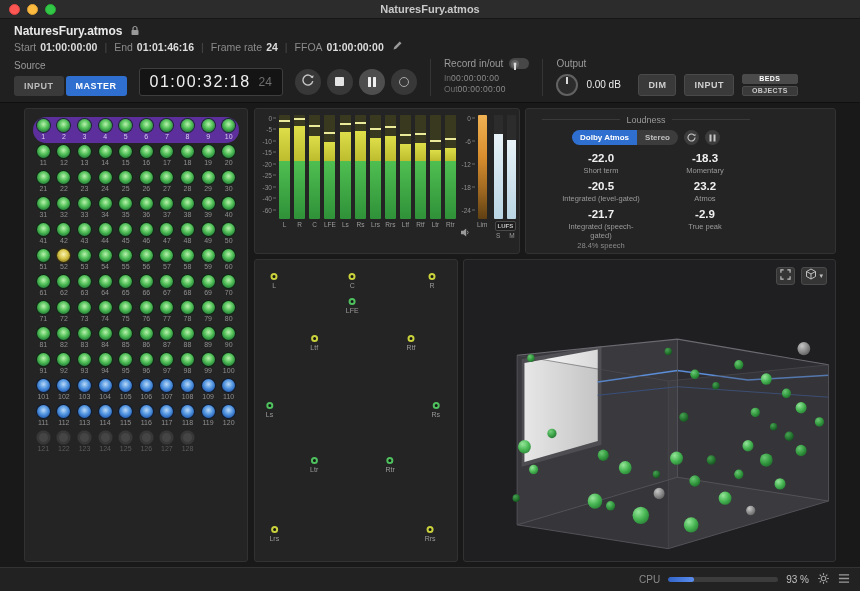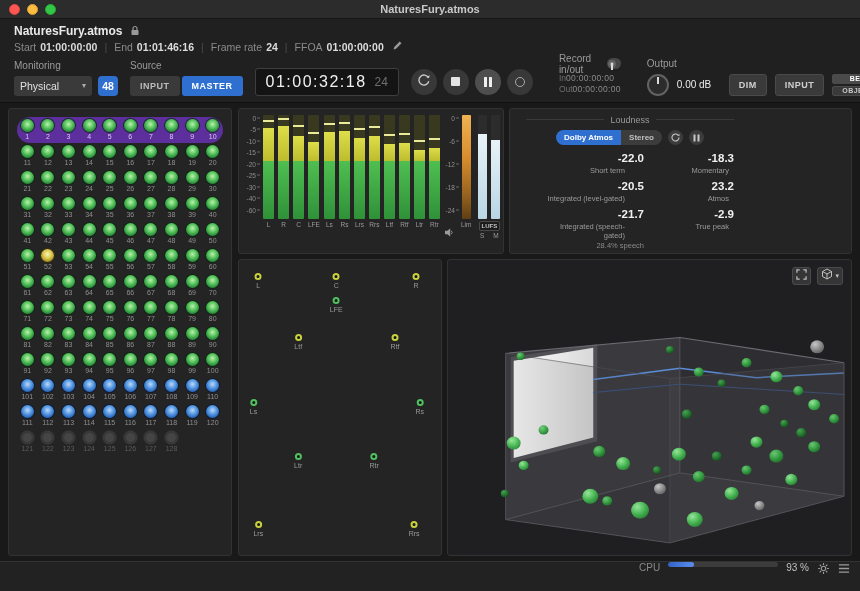--- a/index.html
+++ b/index.html
@@ -55,21 +55,21 @@
   .out-row{display:flex;align-items:center;gap:8px}
   .knob{width:22px;height:22px;border-radius:50%;background:#2c2c2c;border:2px solid #626262;position:relative}
   .knob::after{content:"";position:absolute;left:50%;top:1px;width:2px;height:7px;background:#dadada;transform:translateX(-50%)}
   .out-val{font-size:10px;color:#ececec;font-weight:400;min-width:44px}
   .obtn{height:22px;padding:0 9px;background:#3a3a3a;border:1px solid #4a4a4a;border-radius:3px;color:#d0d0d0;font-size:9px;font-weight:700;letter-spacing:.5px;font-family:inherit}
   .stacked{display:flex;flex-direction:column;gap:2px}
   .sbtn{height:10px;width:56px;background:#3a3a3a;border:1px solid #4a4a4a;border-radius:2px;color:#c8c8c8;font-size:7px;font-weight:700;letter-spacing:.4px;font-family:inherit;display:flex;align-items:center;justify-content:center;padding:0}
   .sbtn.active{background:#4a4a4a;color:#fff}
 
   
-  .main{flex:1;display:flex;gap:6px;padding:5px 8px;background:#191919;min-height:0}
+  .main{flex:1;display:flex;gap:6px;padding:5px 24px;background:#191919;min-height:0}
   .panel{background:#242424;border:1px solid #323232;border-radius:3px}
 
   
   .channels-panel{width:224px;flex:none;padding:8px}
   .ch-row{display:grid;grid-template-columns:repeat(10,1fr);height:26px;align-items:center;justify-items:center}
   .ch-row.bed{background:#5c2f9c;border-radius:13px}
   .ch{display:flex;flex-direction:column;align-items:center}
   .dot{width:13px;height:13px;border-radius:50%}
   .dot.green{background:radial-gradient(circle at 50% 40%,#b9f2ad 0%,#54c15a 42%,#2f9140 68%,#1b5a29 100%);box-shadow:0 0 0 1px rgba(10,40,16,.8)}
   .dot.blue{background:radial-gradient(circle at 50% 40%,#b9d9f8 0%,#5496e0 42%,#2f6cc0 68%,#1b4a8a 100%);box-shadow:0 0 0 1px rgba(10,25,50,.8)}
@@ -112,41 +112,41 @@
   .loud-module{width:208px;margin-left:6px}
   .loud-title{display:flex;align-items:center;gap:6px;font-size:9px;color:#9a9a9a}
   .loud-title::before,.loud-title::after{content:"";flex:1;height:1px;background:#3a3a3a}
   .loud-controls{display:flex;align-items:center;gap:6px;margin-top:5px;justify-content:center}
   .mode-pill{display:flex}
   .mode-seg{height:15px;padding:0 8px;font-size:8px;font-weight:700;display:flex;align-items:center;border:none;font-family:inherit}
   .mode-seg.active{background:#2f6fd0;color:#fff;border-radius:8px 0 0 8px}
   .mode-seg.inactive{background:#3c3c3c;color:#c0c0c0;border-radius:0 8px 8px 0}
   .licon{width:15px;height:15px;border-radius:50%;background:#3c3c3c;border:none;display:flex;align-items:center;justify-content:center;padding:0}
   .loud-stats{display:grid;grid-template-columns:118px 90px;margin-top:7px;row-gap:5px}
-  .stat{text-align:right}
+  .stat{text-align:center}
   .stat .sv{font-size:11.5px;font-weight:700;color:#f0f0f0;line-height:1.1}
   .stat .sl{font-size:7.5px;color:#9a9a9a;line-height:1.25;margin:1px auto 0;max-width:80px}
   .stat .ss{font-size:7.5px;color:#8a8a8a;margin-top:1px}
 
   
   .bottom-strip{flex:1;display:flex;gap:5px;min-height:0}
   .room2d-panel{width:204px;flex:none;position:relative}
   .spk{position:absolute;transform:translateX(-50%);display:flex;flex-direction:column;align-items:center;gap:2px}
   .sdot{width:7px;height:7px;border-radius:50%;border:2px solid;background:#151515}
   .sdot.yellow{border-color:#c9d23c}
   .sdot.green{border-color:#4fc15e}
   .slabel{font-size:7px;color:#9a9a9a;line-height:1}
   .room3d-panel{flex:1;position:relative;background:#1f1f22;overflow:hidden}
   .room3d-panel svg.scene{position:absolute;inset:0;width:100%;height:100%}
   .view-btns{position:absolute;top:7px;right:8px;display:flex;gap:6px;z-index:5}
   .vbtn{height:18px;min-width:18px;background:rgba(58,58,58,.85);border:1px solid #4a4a4a;border-radius:3px;display:flex;align-items:center;justify-content:center;gap:2px;padding:0 3px}
   .vchev{font-size:7px;color:#c0c0c0}
 
   
-  .statusbar{height:30px;background:#222;border-top:1px solid #333;display:flex;align-items:flex-start;justify-content:flex-end;gap:8px;padding:0 10px;flex:none}
+  .statusbar{height:24px;background:#222;border-top:1px solid #333;display:flex;align-items:center;justify-content:flex-end;gap:8px;padding:0 10px;flex:none}
   .cpu-label{font-size:10px;color:#8a8a8a}
   .cpu-bar{width:110px;height:5px;background:#3c3c3c;border-radius:3px;overflow:hidden}
   .cpu-fill{height:100%;background:linear-gradient(90deg,#3264c8,#5b8dee);border-radius:3px}
   .cpu-text{font-size:10px;color:#c0c0c0}
   .sb-icon{display:flex;align-items:center;background:none;border:none;padding:0}
 </style>
 </head>
 <body>
 
 <div class="window">
@@ -188,30 +188,20 @@
         <span>
           <svg width="11" height="11" viewBox="0 0 11 11">
               <path d="M1.5 9.5l.8-2.6 5.4-5.4 1.8 1.8-5.4 5.4-2.6.8z" fill="#9a9a9a"></path>
             </svg>
         </span>
       </button>
     </div>
   </div>
 
   <div class="toolbar">
-    <div class="tb-group">
-      <div class="tb-label">Monitoring</div>
-      <div class="tb-row">
-        <div class="select">
-          <span>Physical</span>
-          <span class="chev">▾</span>
-        </div>
-        <div class="badge48">48</div>
-      </div>
-    </div>
 
     <div class="tb-group">
       <div class="tb-label">Source</div>
       <div class="seg">
         <button>INPUT</button>
         <button class="active">MASTER</button>
       </div>
     </div>
 
     <div class="timecode">

